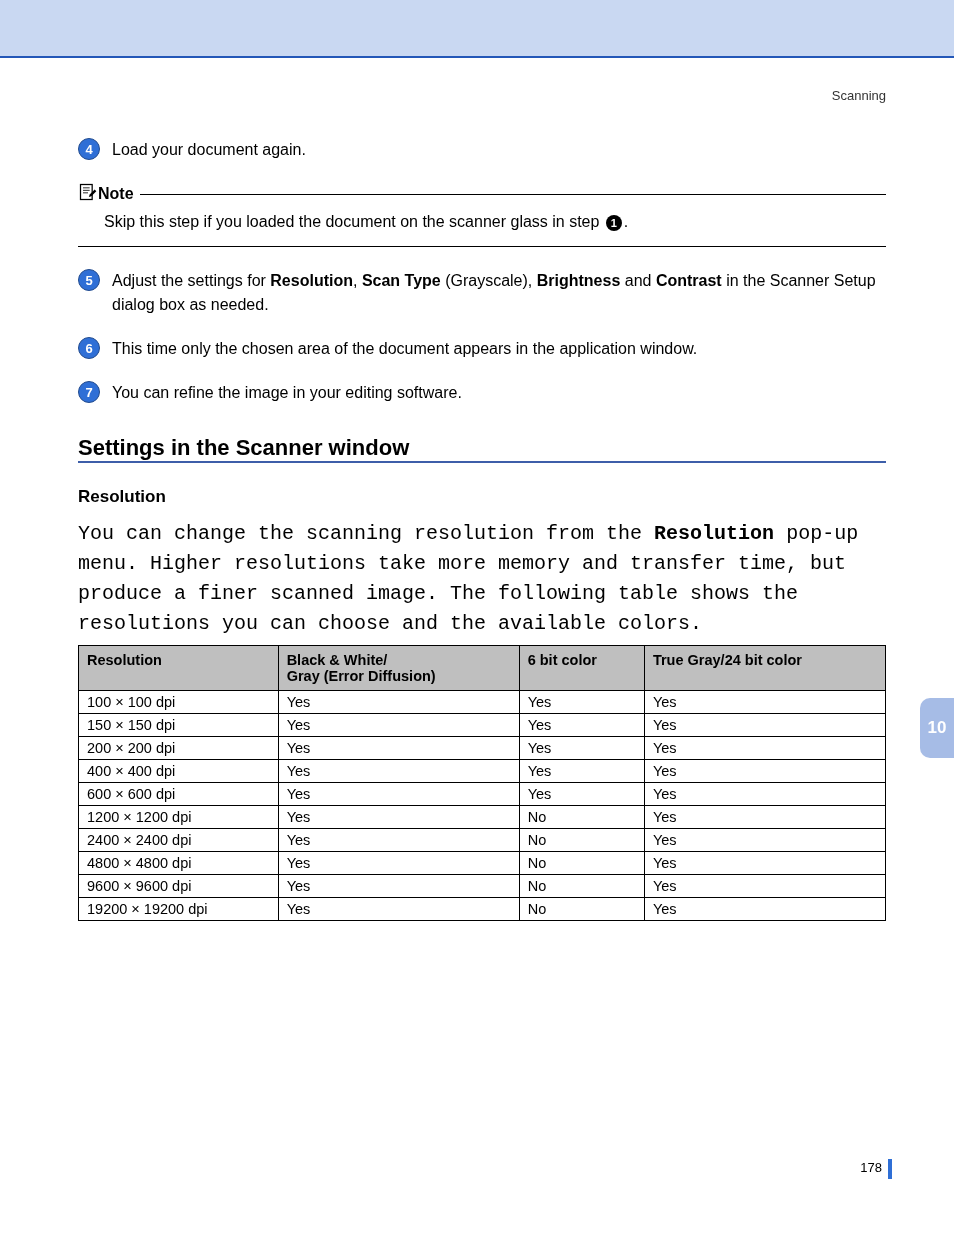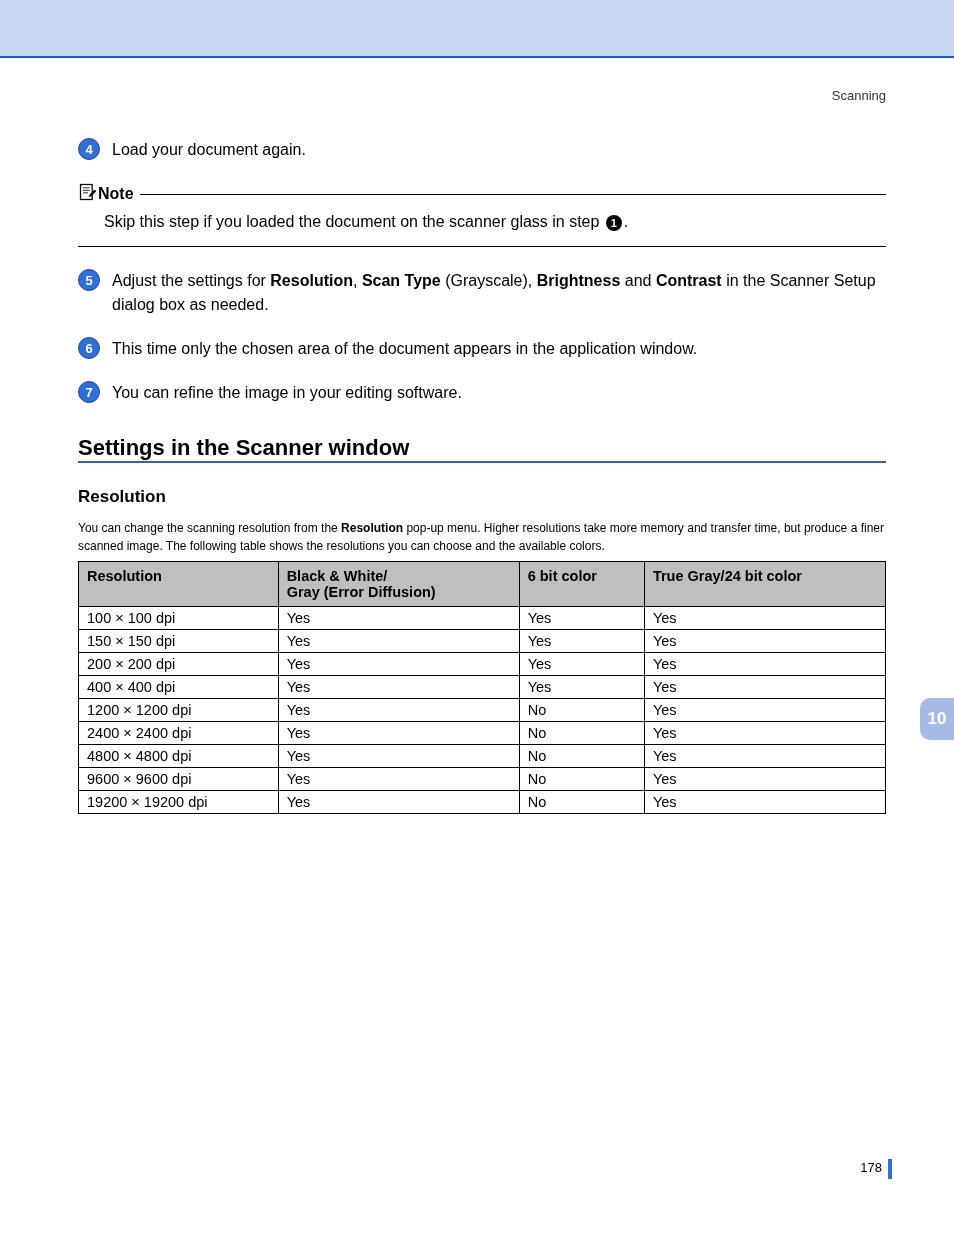--- a/index.html
+++ b/index.html
@@ -15,26 +15,26 @@
   .note-box { margin: 0 0 22px 0; }
   .note-head { display: flex; align-items: center; gap: 0; }
   .note-label { font-weight: bold; font-size: 16px; }
   .note-line { flex: 1; height: 1px; background: #000; margin-left: 6px; }
   .note-icon svg { width: 20px; height: 20px; }
   .note-body { font-size: 16px; line-height: 1.5; padding: 4px 0 12px 26px; border-bottom: 1px solid #000; }
   .ref-circle { display: inline-flex; width: 16px; height: 16px; border-radius: 50%; background: #000; color: #fff; font-size: 11px; font-weight: bold; align-items: center; justify-content: center; vertical-align: middle; margin: 0 2px; }
   b { font-weight: bold; }
   h2.section { font-size: 22px; font-weight: bold; margin: 30px 0 6px 0; border-bottom: 2px solid #3d5ea9; }
   h3.subsection { font-size: 17px; font-weight: bold; margin: 24px 0 12px 0; }
-  p.body { font-size: 12px; line-height: 1.5; margin-bottom: 0; }
+  p.body { font-size: 20px; line-height: 1.5; margin-bottom: 0; font-family: Liberation Mono, monospace; }
   table.res { border-collapse: collapse; width: 100%; margin-top: 6px; }
   table.res th, table.res td { border: 1px solid #000; text-align: left; vertical-align: top; font-size: 14.5px; }
   table.res th { background: #bfbfbf; font-weight: bold; padding: 6px 8px; }
   table.res td { padding: 3px 8px; }
-  .side-tab { position: absolute; right: 0; top: 640px; width: 34px; height: 42px; background: #a6bce6; border-radius: 10px 0 0 10px; display: flex; align-items: center; justify-content: center; color: #fff; font-weight: bold; font-size: 17px; }
+  .side-tab { position: absolute; right: 0; top: 640px; width: 34px; height: 60px; background: #a6bce6; border-radius: 10px 0 0 10px; display: flex; align-items: center; justify-content: center; color: #fff; font-weight: bold; font-size: 17px; }
   .page-no { position: absolute; right: 72px; bottom: 60px; font-size: 13px; font-weight: normal; }
   .page-no-bar { position: absolute; right: 62px; bottom: 56px; width: 4px; height: 20px; background: #2f6fd6; }
   .step-multi { display: block; }
 </style>
 </head>
 <body>
 
 <div class="topband"></div>
 
 <div class="page">
@@ -133,20 +133,26 @@
             <td>Yes</td>
             <td>Yes</td>
           </tr>
           <tr>
             <td>400 × 400 dpi</td>
             <td>Yes</td>
             <td>Yes</td>
             <td>Yes</td>
           </tr>
           <tr>
+            <td>600 × 600 dpi</td>
+            <td>Yes</td>
+            <td>Yes</td>
+            <td>Yes</td>
+          </tr>
+          <tr>
             <td>1200 × 1200 dpi</td>
             <td>Yes</td>
             <td>No</td>
             <td>Yes</td>
           </tr>
           <tr>
             <td>2400 × 2400 dpi</td>
             <td>Yes</td>
             <td>No</td>
             <td>Yes</td>

